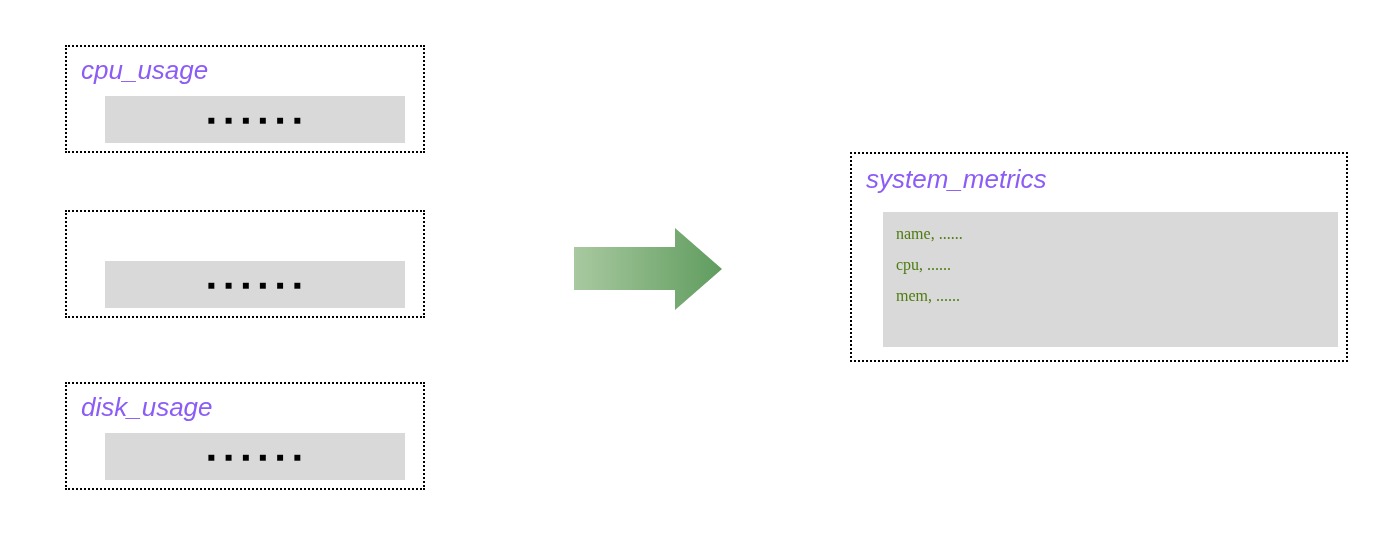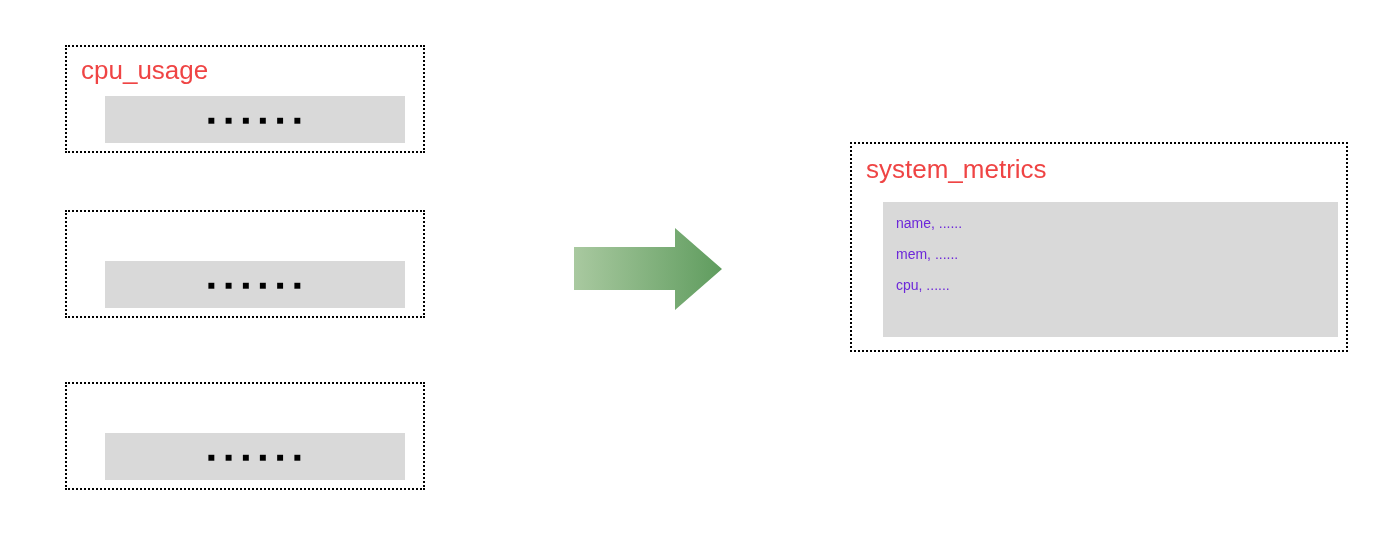--- a/index.html
+++ b/index.html
@@ -23,21 +23,22 @@
     border: 2px dotted #000000;
     background: #ffffff;
   }
   .panel-title {
     position: absolute;
     left: 14px;
     top: 8px;
     font-size: 26px;
     line-height: 30px;
     white-space: nowrap;
-    color: #ef4444;
+    color: #8b5cf6;
+    font-style: italic;
   }
   .panel-body {
     position: absolute;
     background: #d9d9d9;
     box-sizing: border-box;
   }
 
   
   .ellipsis-row {
     position: absolute;
@@ -70,64 +71,66 @@
     top: 224px;
     width: 156px;
     height: 90px;
   }
 
   
   #panel-target {
     position: absolute;
     box-sizing: border-box;
     left: 850px;
-    top: 142px;
+    top: 152px;
     width: 498px;
     height: 210px;
     border: 2px dotted #000000;
     background: #ffffff;
   }
   #panel-target .panel-title {
     left: 14px;
     top: 10px;
   }
   #target-body {
     position: absolute;
     left: 31px;
     top: 58px;
     width: 455px;
     height: 135px;
     background: #d9d9d9;
     padding: 6px 0 0 13px;
     box-sizing: border-box;
   }
   .field-line {
-    font-size: 14px;
+    font-size: 16px;
     line-height: 31px;
     white-space: nowrap;
-    color: #6d28d9;
+    color: #4d7c0f;
+    font-family: Liberation Serif, serif;
   }
 </style>
 </head>
 <body>
 
 <div class="source-panel" id="panel-cpu">
   <div class="panel-title">cpu_usage</div>
   <div class="panel-body">
     <div class="ellipsis-row">▪ ▪ ▪ ▪ ▪ ▪</div>
   </div>
 </div>
 
 <div class="source-panel" id="panel-mem">
   <div class="panel-body">
     <div class="ellipsis-row">▪ ▪ ▪ ▪ ▪ ▪</div>
   </div>
 </div>
 
 <div class="source-panel" id="panel-disk">
+  <div class="panel-title">disk_usage</div>
   <div class="panel-body">
     <div class="ellipsis-row">▪ ▪ ▪ ▪ ▪ ▪</div>
   </div>
 </div>
 
 <div id="arrow-connector">
   <svg width="156" height="90" viewBox="0 0 156 90" xmlns="http://www.w3.org/2000/svg">
     <defs>
       <linearGradient id="arrowGrad" x1="0" y1="0" x2="1" y2="0">
         <stop offset="0%" stop-color="#a9c9a0"></stop>
@@ -135,16 +138,16 @@
       </linearGradient>
     </defs>
     <polygon points="4,23 105,23 105,4 152,45 105,86 105,66 4,66" fill="url(#arrowGrad)"></polygon>
   </svg>
 </div>
 
 <div id="panel-target">
   <div class="panel-title">system_metrics</div>
   <div id="target-body">
     <div class="field-line">name, ......</div>
+    <div class="field-line">cpu, ......</div>
     <div class="field-line">mem, ......</div>
-    <div class="field-line">cpu, ......</div>
   </div>
 </div>
 
 </body></html>

